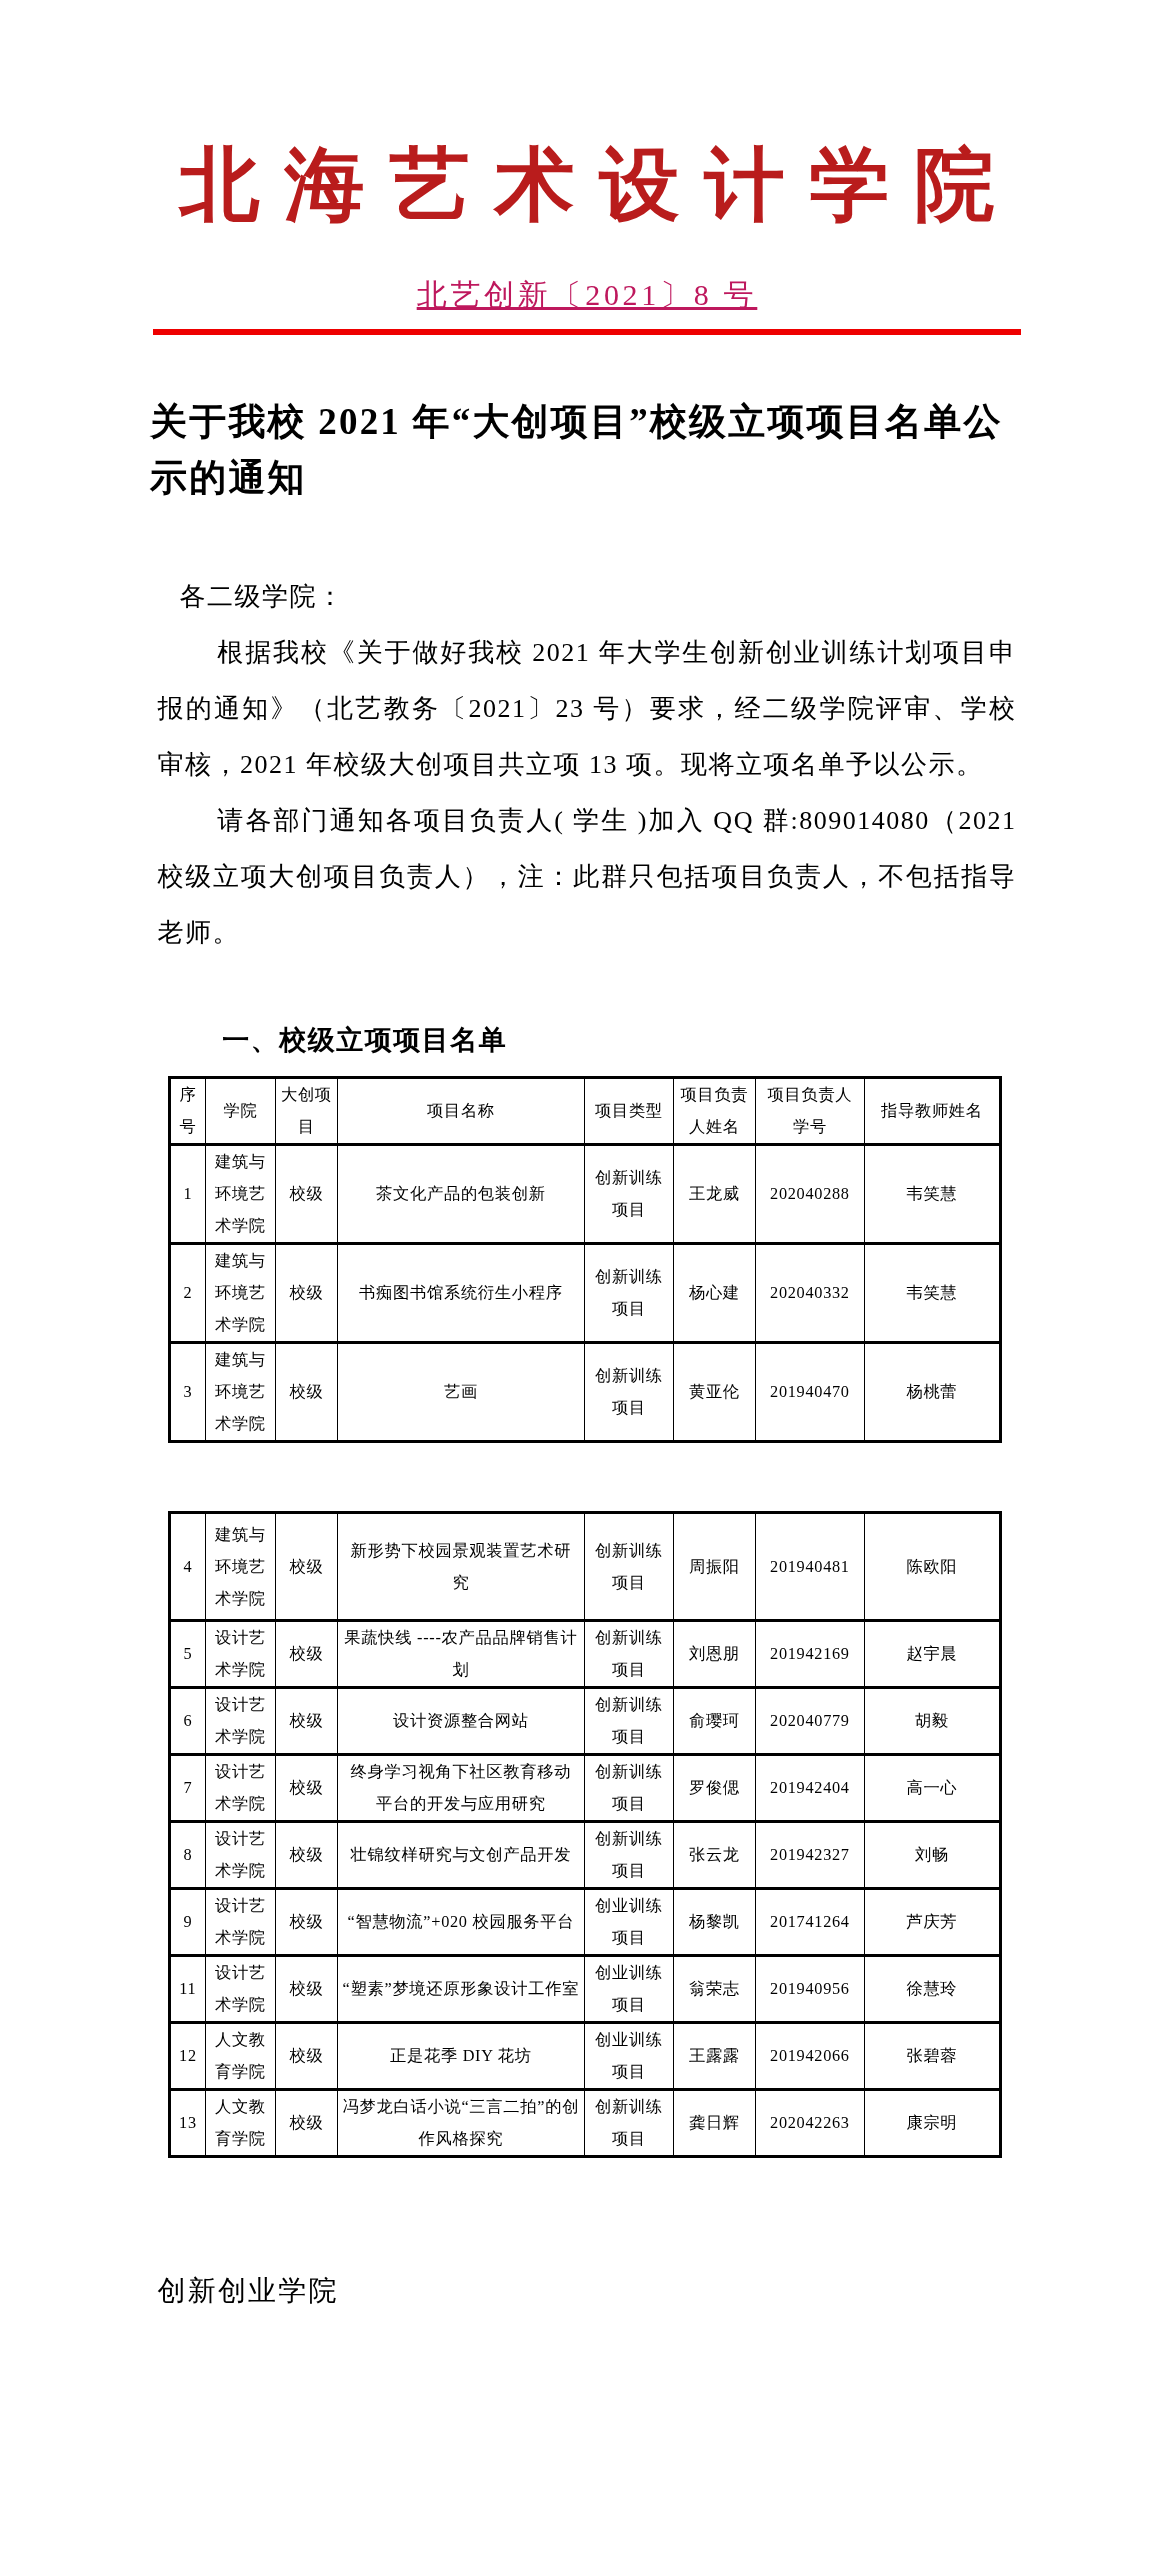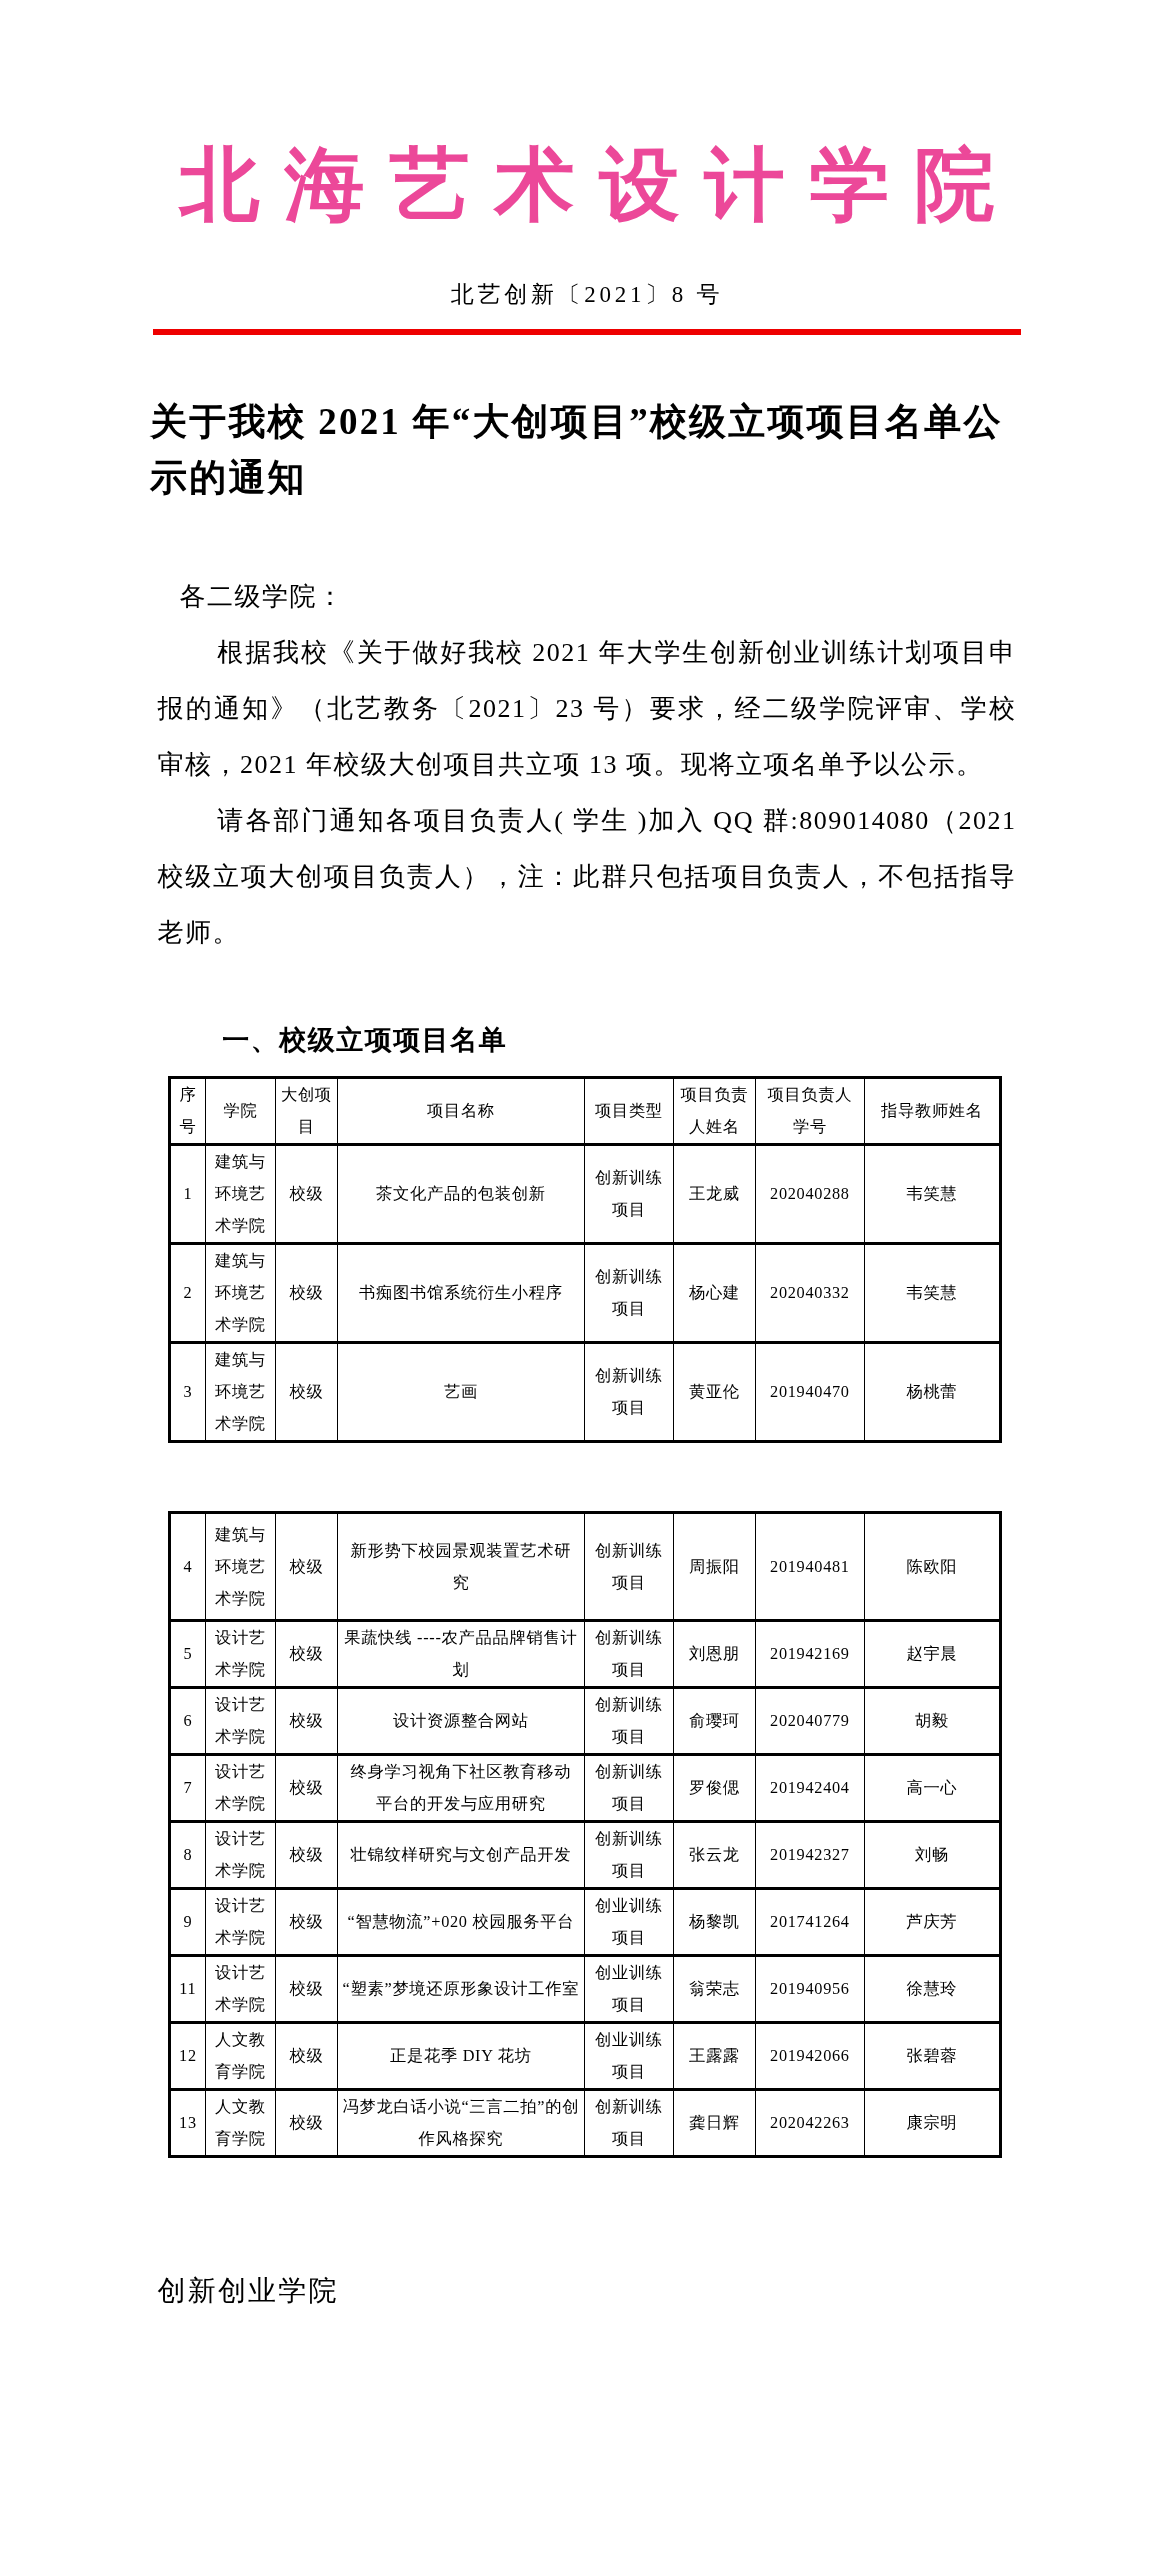--- a/index.html
+++ b/index.html
@@ -14,32 +14,33 @@
 
   
   .masthead{
     padding-top:137px;
     text-align:center;
   }
   .masthead .univ{
     font-size:80px;
     line-height:96px;
     font-weight:bold;
-    color:#ec4899;
+    color:#b91c1c;
     letter-spacing:25px;
     text-indent:25px;
     white-space:nowrap;
   }
   .doc-number{
     margin-top:44px;
     text-align:center;
-    font-size:23px;
+    font-size:30px;
     line-height:36px;
     letter-spacing:3.7px;
-    color:#000000;
+    color:#be185d;
+    text-decoration:underline;
   }
   .red-rule{
     width:868px;
     height:6px;
     background:#ee0000;
     margin:16.3px auto 0 auto;
   }
 
   
   .notice-title{

